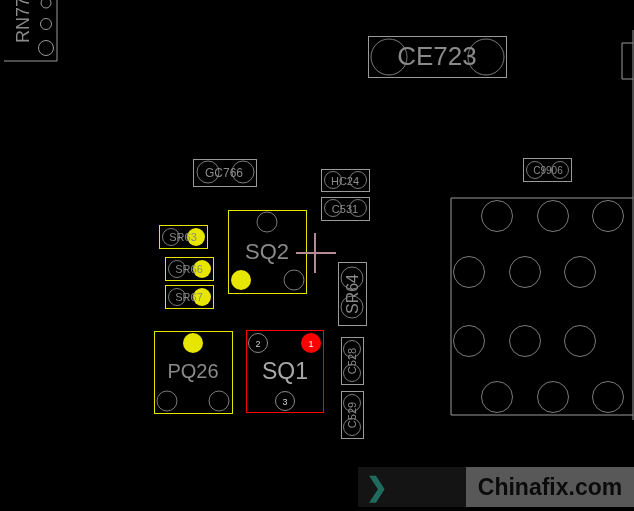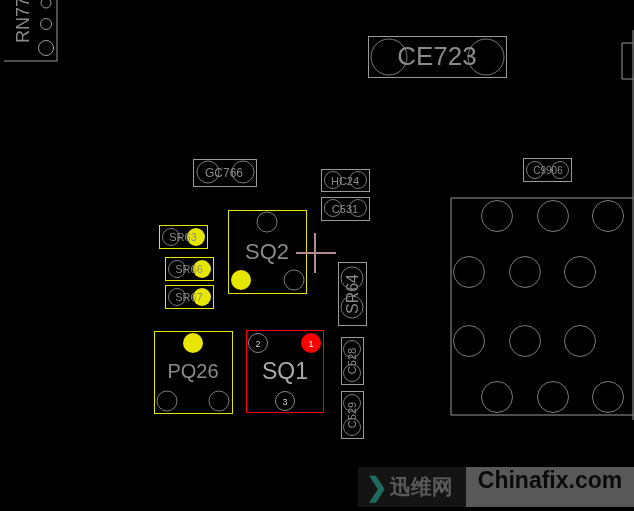--- a/index.html
+++ b/index.html
@@ -3,21 +3,21 @@
 <meta charset="utf-8">
 <style>
   html, body { margin: 0; padding: 0; background: #000; }
   body { width: 634px; height: 511px; overflow: hidden; position: relative; font-family: "Liberation Sans", sans-serif; }
   svg { position: absolute; left: 0; top: 0; }
   .lbl { font-family: "Liberation Sans", sans-serif; fill: #8a8a8a; }
   .wm { position: absolute; left: 358px; top: 467px; width: 276px; height: 40px; display: flex; }
   .wm-left { width: 108px; background: #141414; display: flex; align-items: center; padding-left: 8px; box-sizing: border-box; }
   .wm-arrow { color: #1f6b5e; font-size: 26px; font-weight: bold; line-height: 1; margin-right: 2px; }
   .wm-cn { color: #5b5b5b; font-size: 21px; font-weight: bold; font-family: "DejaVu Sans", sans-serif; letter-spacing: 0px; }
-  .wm-right { flex: 1; background: #585858; display: flex; align-items: flex-start; justify-content: center; }
+  .wm-right { flex: 1; background: #585858; display: flex; align-items: center; justify-content: center; }
   .wm-en { color: #0b0b0b; font-size: 23px; font-weight: bold; font-family: "Liberation Sans", sans-serif; }
 </style>
 </head>
 <body>
 
 <svg width="634" height="511" viewBox="0 0 634 511">
 
   <g>
     <polyline points="57,0 57,61 4,61" fill="none" stroke="#9a9a9a" stroke-width="1"></polyline>
     <circle cx="46" cy="3" r="5" fill="none" stroke="#9a9a9a"></circle>
@@ -151,18 +151,17 @@
     <rect x="341.5" y="391.5" width="22" height="47" fill="none" stroke="#9a9a9a"></rect>
     <circle cx="352" cy="403" r="8.5" fill="none" stroke="#7a7a7a"></circle>
     <circle cx="352" cy="427" r="8.5" fill="none" stroke="#7a7a7a"></circle>
     <text class="lbl" x="0" y="0" font-size="11" text-anchor="middle" transform="translate(356,415) rotate(-90)">C529</text>
   </g>
 </svg>
 
 <div class="wm">
   <div class="wm-left">
     <span class="wm-arrow">❯</span>
-    <span class="wm-cn">迅维网</span>
   </div>
   <div class="wm-right">
     <span class="wm-en">Chinafix.com</span>
   </div>
 </div>
 
 </body></html>

